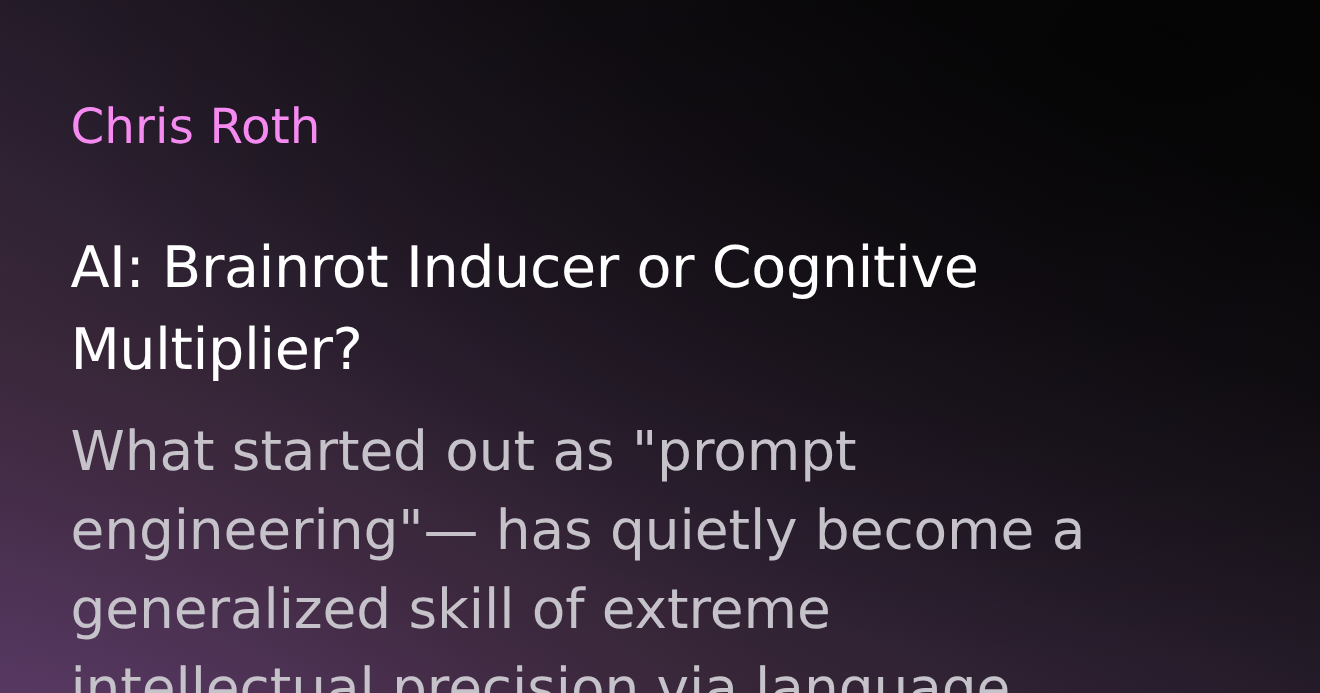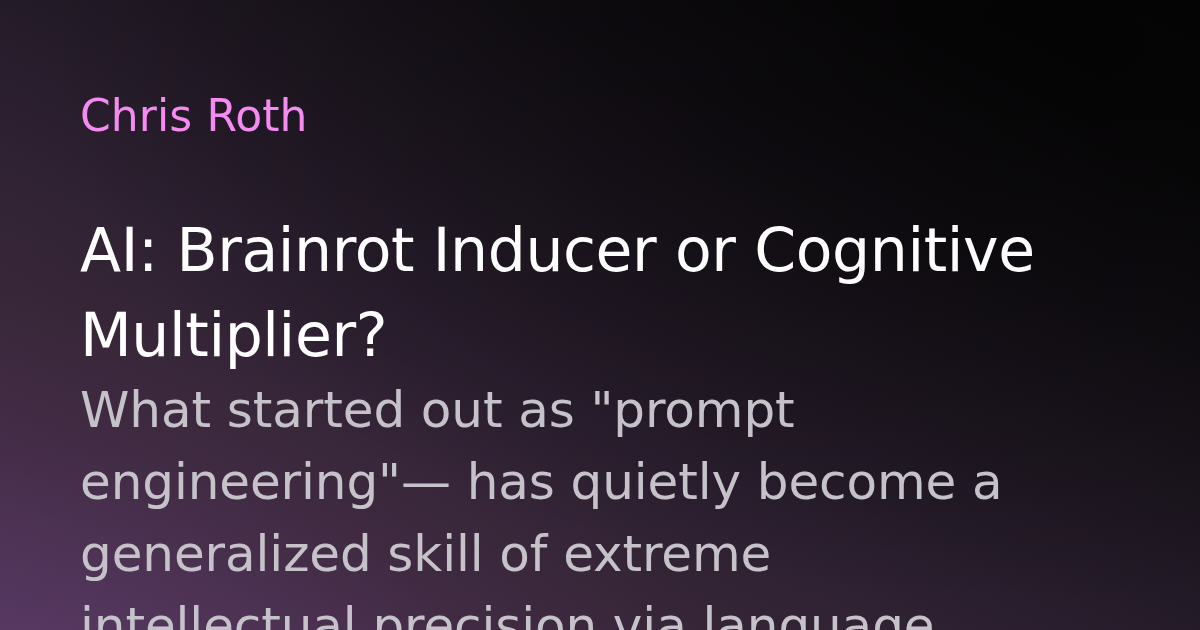--- a/index.html
+++ b/index.html
@@ -69,21 +69,20 @@
     );
     pointer-events: none;
   }
 
   
   #content {
     position: absolute;
     inset: 0;
     padding: 0 48px;
     box-sizing: border-box;
-    margin-left: 16px;
   }
 
   #author-name {
     position: absolute;
     left: 64px;
     top: 92px;
     margin: 0;
     font-size: 44px;
     line-height: 1.08;
     font-weight: 400;
@@ -91,21 +90,21 @@
     color: #f58bf0;
     white-space: nowrap;
   }
 
   #article-title {
     position: absolute;
     left: 64px;
     top: 208px;
     margin: 0;
     width: 1010px;
-    font-size: 60px;
+    font-size: 52px;
     line-height: 1.42;
     font-weight: 400;
     letter-spacing: -0.4px;
     color: #ffffff;
     z-index: 2;
   }
 
   #article-description {
     position: absolute;
     left: 64px;

